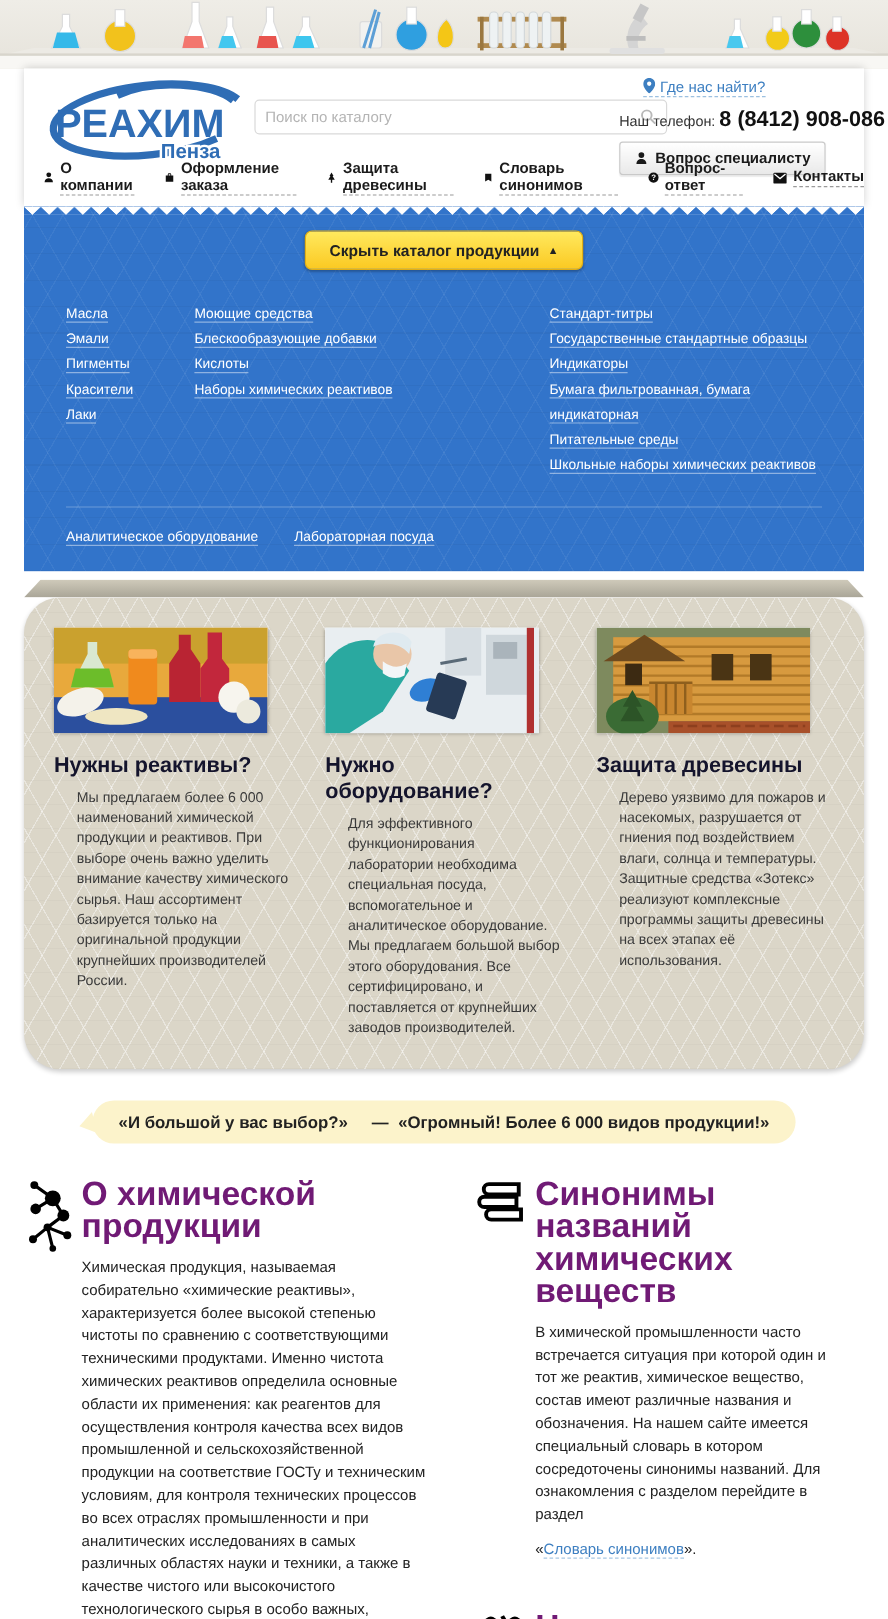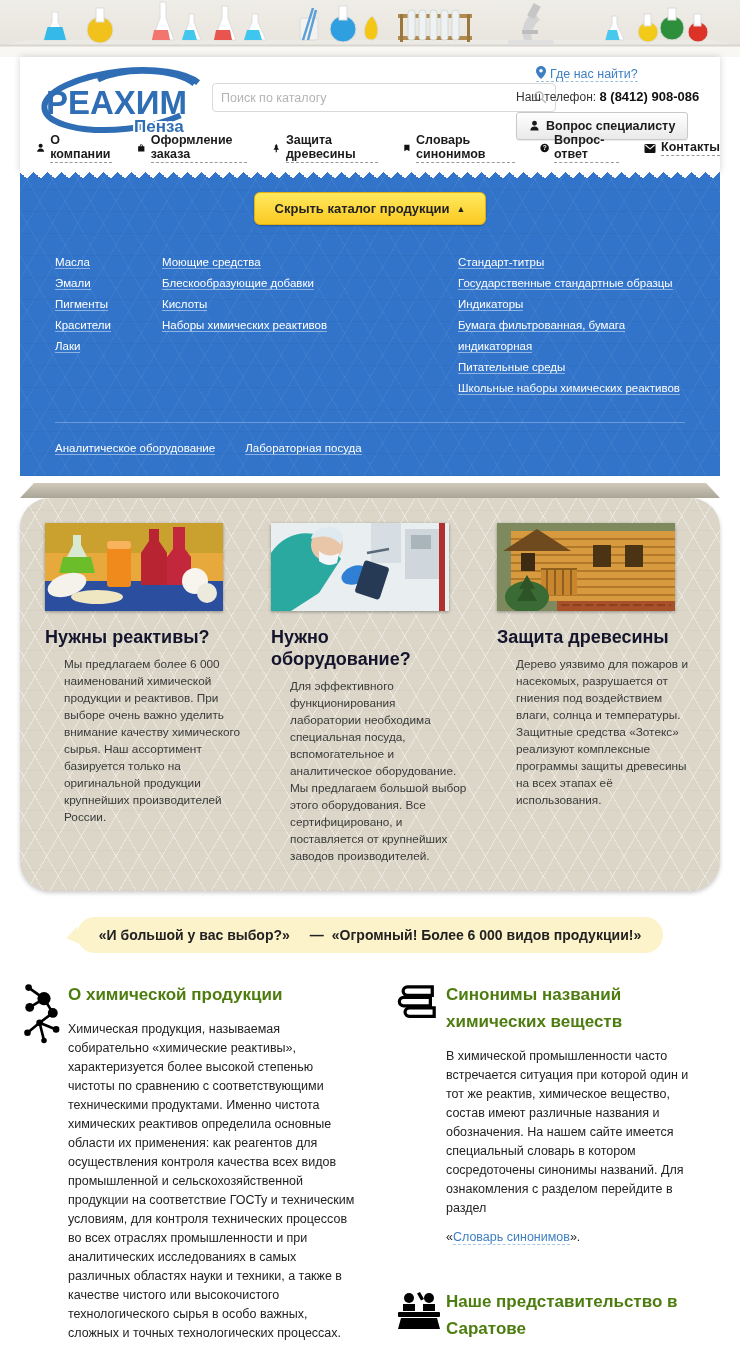--- a/index.html
+++ b/index.html
@@ -29,21 +29,21 @@
     font-family: "Liberation Sans", sans-serif; background: transparent;
   }
   .search-wrap input::placeholder { color: #b4b4b4; }
   .right-info { position: absolute; right: 16px; top: 7px; width: 188px; }
   .find-us {
     margin-left: 20px; font-size: 12.5px; color: #3d7fc1; text-decoration: none;
     border-bottom: 1px dashed #9cc0e0; cursor: pointer; display: inline-block;
   }
   .pin { margin-right: 4px; vertical-align: -1px; }
   .phone-line { margin-top: 7px; font-size: 12px; color: #333; white-space: nowrap; }
-  .phone-line b { font-size: 13px; color: #111; }
+  .phone-line b { font-size: 18px; color: #111; }
   .ask-btn {
     margin-top: 8px; display: inline-flex; align-items: center; gap: 6px;
     background: linear-gradient(#ffffff, #e9e9e9); border: 1px solid #c9c9c9;
     border-radius: 3px; padding: 6px 12px; font-weight: bold; font-size: 12.5px;
     color: #1a1a1a; cursor: pointer; box-shadow: 0 1px 1px rgba(0,0,0,.08);
     font-family: "Liberation Sans", sans-serif;
   }
   .nav { position: absolute; left: 16px; bottom: 9px; display: flex; gap: 25px; }
   .nav-item { display: inline-flex; align-items: center; gap: 5px; cursor: pointer; }
   .nav-item span.lbl {
@@ -125,21 +125,21 @@
   .bubble .dash { margin: 0 8px 0 20px; }
 
   
   .cols { display: flex; gap: 36px; padding: 6px 28px 0; }
   .col-l { width: 332px; }
   .col-r { width: 312px; }
   .sect { position: relative; padding-left: 40px; }
   .sect.books-pad { padding-left: 50px; }
   .sect-icon { position: absolute; left: -6px; top: 2px; }
   .sect-icon.books { left: 0; }
-  .sect h1 { font-size: 17px; line-height: 27px; color: #4d7c0f; }
+  .sect h1 { font-size: 28px; line-height: 27px; color: #701a75; }
   .sect p { margin-top: 12px; font-size: 12.5px; line-height: 19px; color: #222; }
   .blue-link {
     color: #3d7fc1; text-decoration: none; border-bottom: 1px dashed #a8c8e4;
     cursor: pointer; font-size: 12.5px;
   }
   .link-line { margin-top: 12px; font-size: 12.5px; color: #222; }
   .sect.saratov { margin-top: 44px; }
 </style>
 </head>
 <body>

